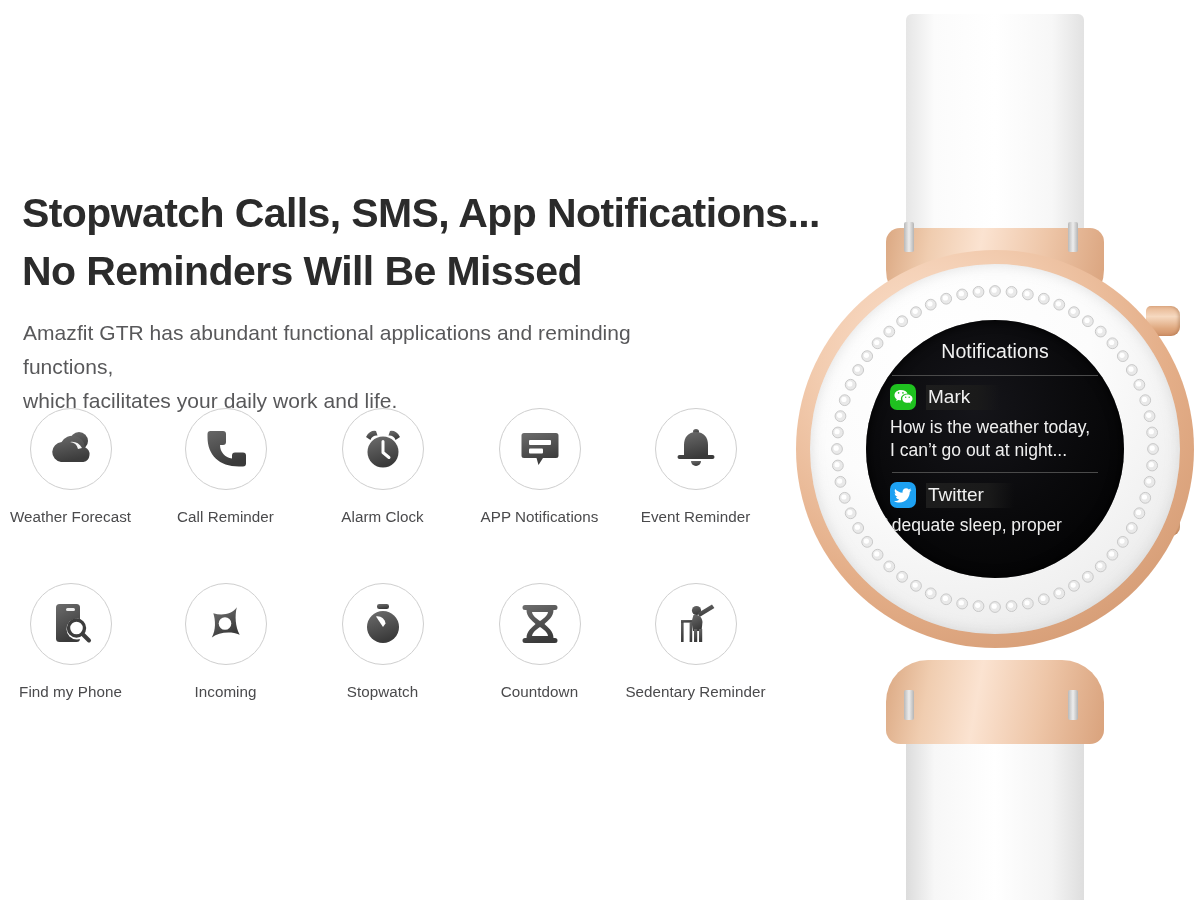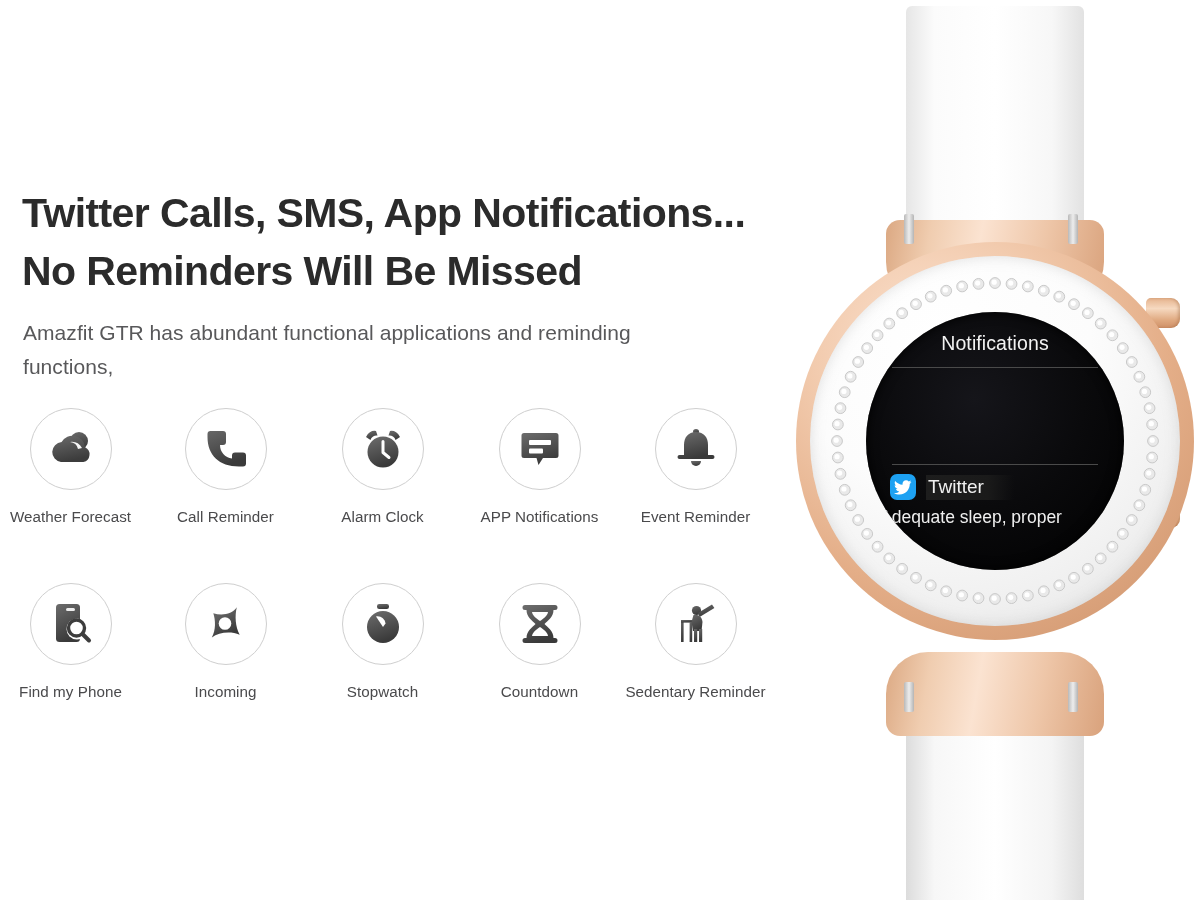--- a/index.html
+++ b/index.html
@@ -80,21 +80,21 @@
     font-size: 15.2px;
     color: #4a4a4c;
     white-space: nowrap;
     letter-spacing: 0.05px;
   }
 
   
   .watch-stage {
     position: absolute;
     left: 778px;
-    top: 248px;
+    top: 256px;
     width: 422px;
     height: 560px;
   }
   
   .strap {
     position: absolute;
     left: 128px;
     width: 178px;
     background: linear-gradient(90deg,#e6e6e6 0%,#fbfbfb 16%,#ffffff 50%,#f7f7f7 82%,#e2e2e2 100%);
     border-radius: 6px;
@@ -240,26 +240,27 @@
   }
   .notif-body .ln { display: block; }
   .notif-item.i2 .notif-body {
     margin-left: -10px;
   }
 </style>
 </head>
 <body>
 
 <h1 class="headline">
-  <span class="ln">Twitter Calls, SMS, App Notifications...</span>
+  <span class="ln">Stopwatch Calls, SMS, App Notifications...</span>
   <span class="ln">No Reminders Will Be Missed</span>
 </h1>
 
 <p class="subcopy">
   <span class="ln">Amazfit GTR has abundant functional applications and reminding functions,</span>
+  <span class="ln">which facilitates your daily work and life.</span>
 </p>
 
 <div class="feature-grid">
 
   <div class="feature-row">
 
     <div class="feature-cell c0">
       <div class="icon-circle">
         <span>
           <svg width="46" height="42" viewBox="0 0 46 42">
@@ -614,20 +615,43 @@
       </svg>
   </div>
 
   <div class="screen">
     <div class="screen-inner">
 
       <div class="notif-title">Notifications</div>
 
       <div class="notif-divider d1"></div>
 
+      <div class="notif-item i1">
+        <div class="notif-head">
+          <span class="app-badge" style="background:#1fc11f">
+            <svg width="19" height="16" viewBox="0 0 24 20">
+              <path d="M8.6 1.2 C4 1.2 0.6 4.2 0.6 7.8 c0 2 1.1 3.8 2.9 5 l-0.8 2.3 l2.8 -1.4
+                       c0.9 0.3 1.9 0.4 2.9 0.4 c0.2 0 0.4 0 0.6 0 c-0.2 -0.6 -0.3 -1.2 -0.3 -1.8
+                       c0 -3.5 3.4 -6.3 7.6 -6.3 c0.3 0 0.5 0 0.8 0 C16.4 3.2 12.9 1.2 8.6 1.2 z
+                       M5.8 5.9 a1.05 1.05 0 1 1 0 -2.1 a1.05 1.05 0 0 1 0 2.1 z
+                       M11.3 5.9 a1.05 1.05 0 1 1 0 -2.1 a1.05 1.05 0 0 1 0 2.1 z" fill="#ffffff"></path>
+              <path d="M23.4 12.1 c0 -2.9 -2.9 -5.3 -6.5 -5.3 c-3.6 0 -6.5 2.4 -6.5 5.3
+                       c0 2.9 2.9 5.3 6.5 5.3 c0.8 0 1.5 -0.1 2.2 -0.3 l2.2 1.1 l-0.6 -1.8
+                       c1.6 -1 2.7 -2.5 2.7 -4.3 z
+                       M14.8 11.3 a0.9 0.9 0 1 1 0 -1.8 a0.9 0.9 0 0 1 0 1.8 z
+                       M19.2 11.3 a0.9 0.9 0 1 1 0 -1.8 a0.9 0.9 0 0 1 0 1.8 z" fill="#ffffff"></path>
+            </svg>
+          </span>
+          <span class="notif-sender">Mark</span>
+        </div>
+        <div class="notif-body">
+          <span class="ln">How is the weather today,</span>
+          <span class="ln">I can’t go out at night...</span>
+        </div>
+      </div>
 
       <div class="notif-divider d2"></div>
 
       <div class="notif-item i2">
         <div class="notif-head">
           <span class="app-badge" style="background:#1da1f2">
             <svg width="18" height="15" viewBox="0 0 24 20">
               <path d="M23.3 2.6 c-0.85 0.38 -1.77 0.63 -2.73 0.75 c0.98 -0.59 1.73 -1.52 2.09 -2.63
                        c-0.92 0.55 -1.94 0.94 -3.02 1.16 C18.77 0.95 17.52 0.37 16.14 0.37
                        c-2.65 0 -4.8 2.15 -4.8 4.8 c0 0.38 0.04 0.75 0.13 1.1

